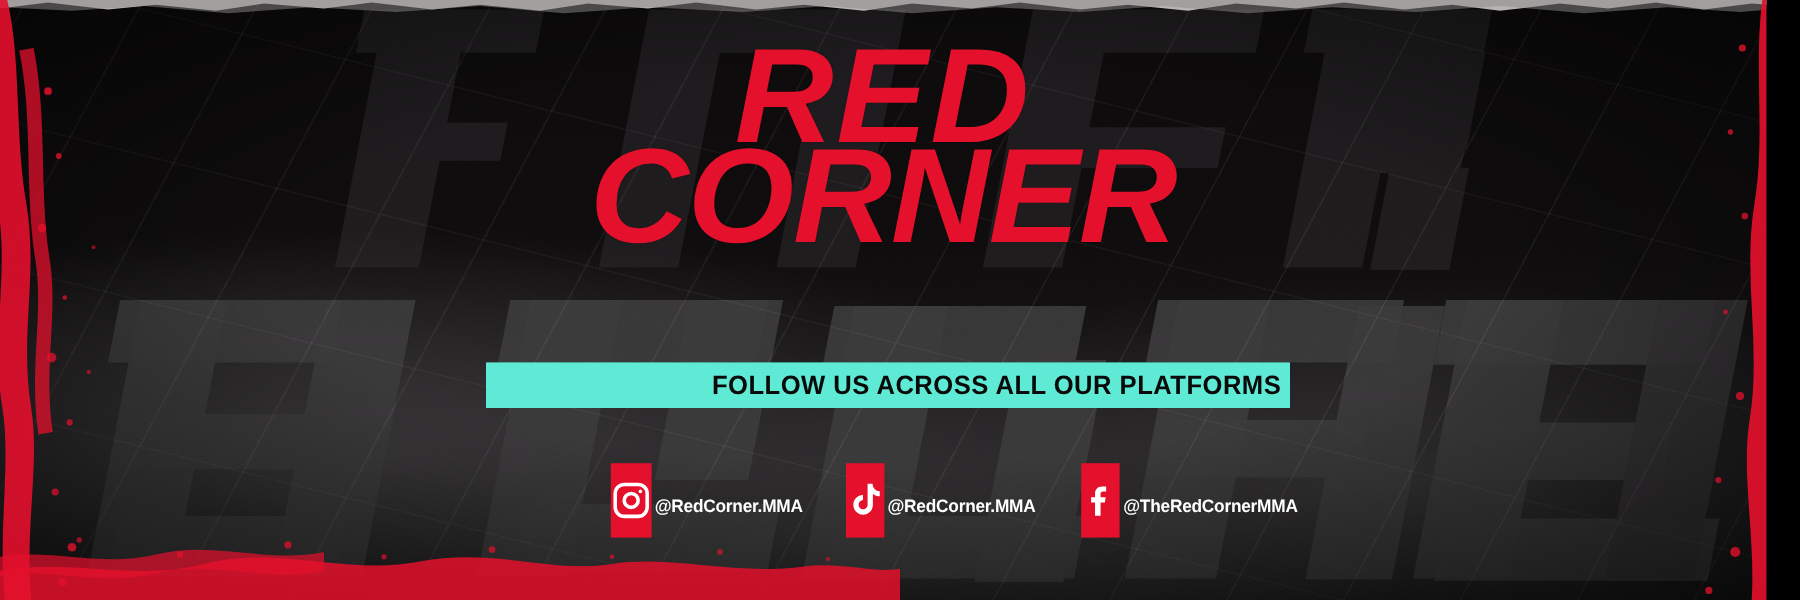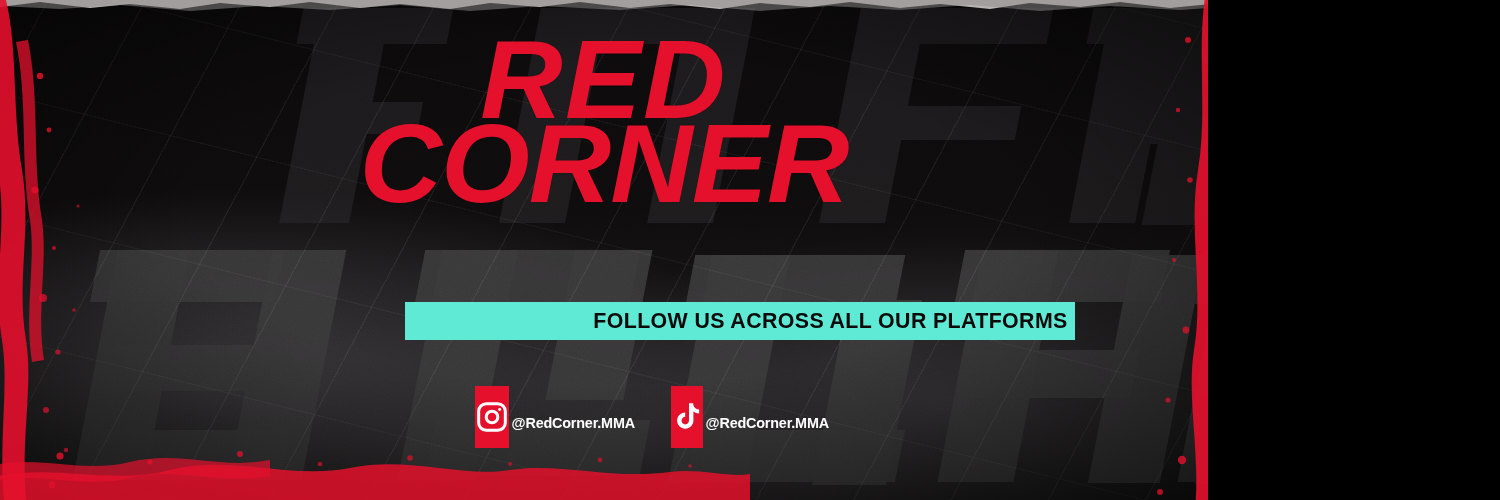--- a/index.html
+++ b/index.html
@@ -6,21 +6,21 @@
   * { margin:0; padding:0; box-sizing:border-box; }
   html, body {
     width:1500px; height:500px;
     background:#000;
     font-family:"Liberation Sans", sans-serif;
     overflow:hidden;
   }
 
   #banner {
     position:relative;
-    width:1208px; height:500px;
+    width:1472px; height:500px;
     background:#0a0809;
     overflow:hidden;
   }
 
   
 
   .bg-base {
     position:absolute; inset:0;
     background:
       radial-gradient(ellipse 70% 60% at 20% 75%, rgba(58,56,58,0.95) 0%, rgba(58,56,58,0.0) 62%),
@@ -330,16 +330,25 @@
           <svg width="32" height="32" viewBox="0 0 24 24">
             <path fill="#ffffff" d="M16.6 1.6h-3.1v13.1c0 1.6-1.25 2.9-2.8 2.9c-1.55 0-2.8-1.3-2.8-2.9
                      c0-1.57 1.22-2.85 2.73-2.9V8.6C7.2 8.65 4.6 11.35 4.6 14.7
                      C4.6 18.1 7.25 20.9 10.7 20.9s6.1-2.8 6.1-6.2V7.95
                      c1.22.92 2.7 1.46 4.28 1.5V6.3c-2.45-.08-4.4-2.1-4.48-4.7z"></path>
           </svg>
         </div>
         <span class="social-handle">@RedCorner.MMA</span>
       </div>
 
+      <div class="social">
+        <div class="social-icon-box">
+          <svg width="32" height="32" viewBox="0 0 24 24">
+            <path fill="#ffffff" d="M15.6 3.3h-2.6c-2.55 0-4.35 1.75-4.35 4.45V10H6.2v3.25h2.45V21.6
+                     h3.45v-8.35h2.7l.5-3.25h-3.2V8.1c0-.95.45-1.6 1.6-1.6h1.9V3.3z"></path>
+          </svg>
+        </div>
+        <span class="social-handle">@TheRedCornerMMA</span>
+      </div>
 
     </div>
   </div>
 </div>
 
 </body></html>

